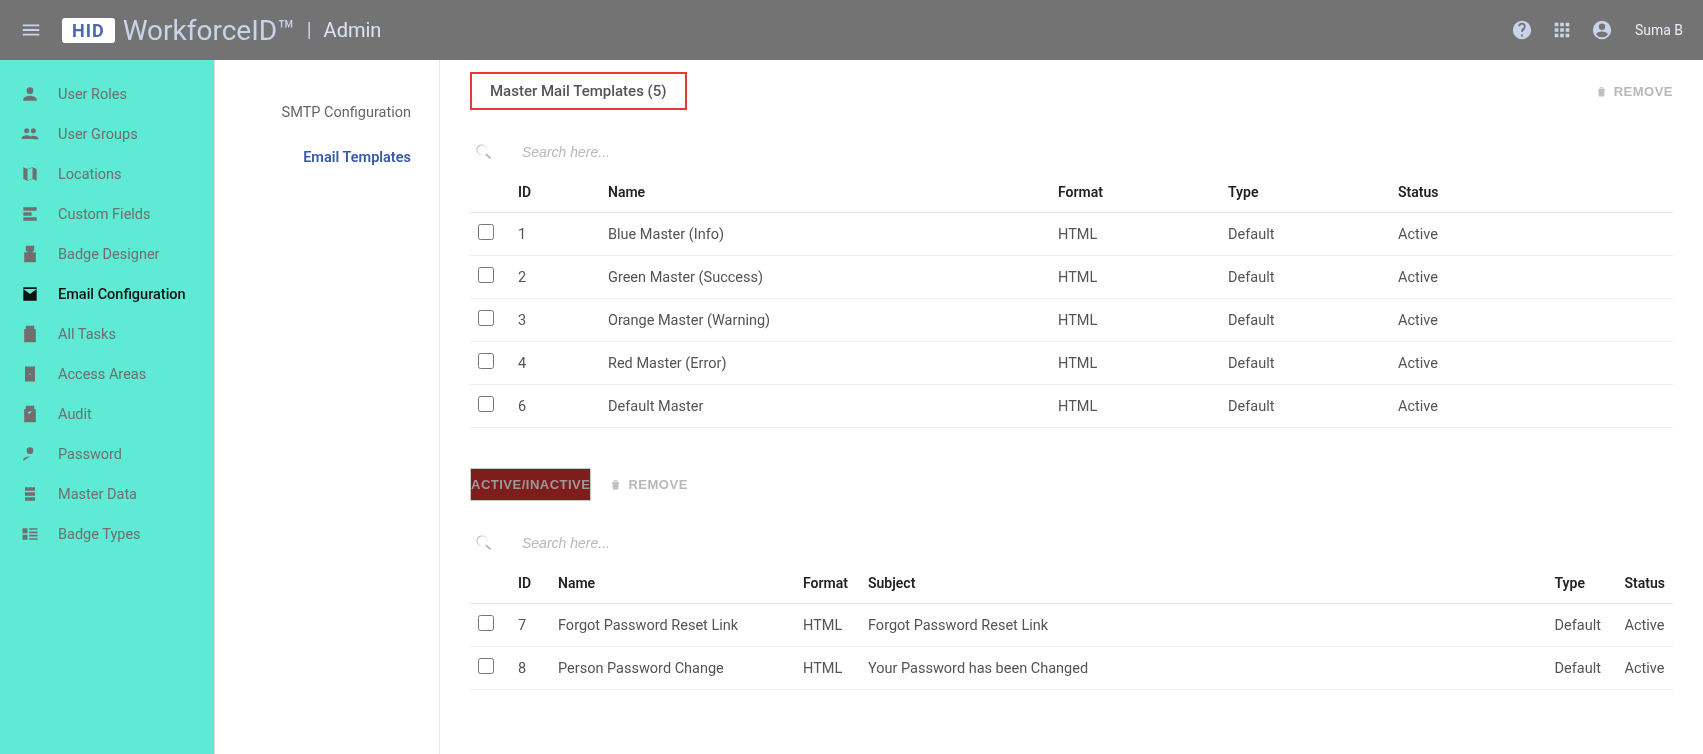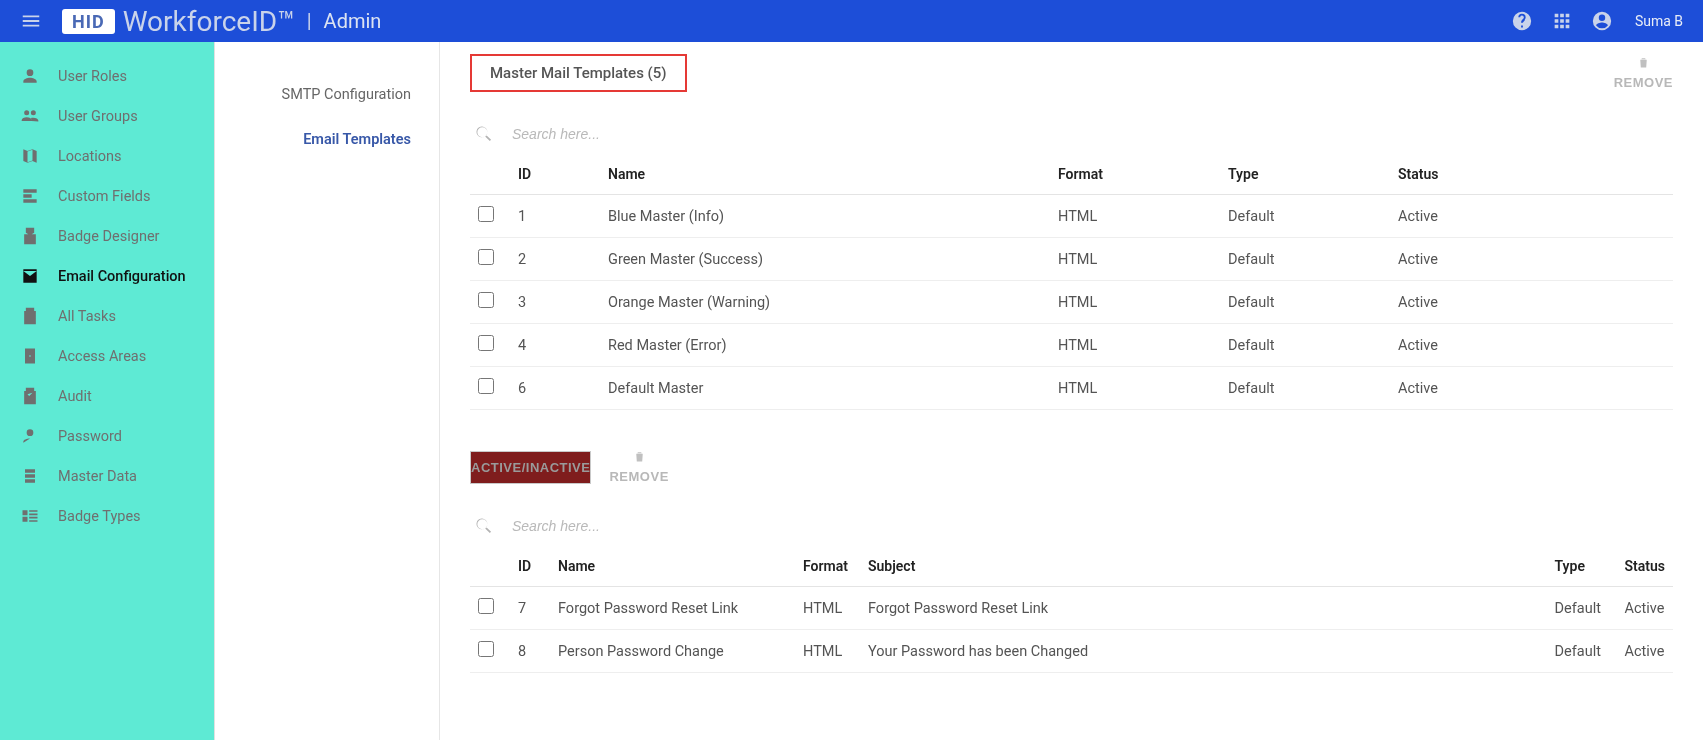--- a/index.html
+++ b/index.html
@@ -1,17 +1,17 @@
 <!DOCTYPE html>
 <html><head>
 <meta charset="utf-8">
 <style>
   * { box-sizing: border-box; margin: 0; padding: 0; }
   body { font-family: Roboto, Arial, sans-serif; font-size: 14px; color: #333; background: #fff; width: 1703px; height: 754px; overflow: hidden; }
-  .header { background: #1d4ed8; color: #fff; height: 42px; display: flex; align-items: center; padding: 0 20px; }
+  .header { background: #737373; color: #fff; height: 60px; display: flex; align-items: center; padding: 0 20px; }
   .menu-icon { margin-right: 20px; cursor: pointer; }
   .logo-box { background: #fff; color: #4a69b5; font-weight: bold; padding: 2px 10px; border-radius: 3px; font-size: 18px; letter-spacing: 1px; }
   .brand { font-size: 28px; margin-left: 8px; color: #c9d3ea; }
   .brand-sep { margin: 0 12px; color: #c9d3ea; font-size: 20px; }
   .brand-section { font-size: 20px; color: #dce3f2; }
   .header-spacer { flex: 1; }
   .header-icons { display: flex; align-items: center; gap: 18px; }
   .h-icon { width: 22px; height: 22px; fill: #c9d3ea; cursor: pointer; }
   .username { color: #e8edf7; font-size: 14px; margin-left: 4px; }
 
@@ -21,23 +21,23 @@
   .nav-item.active { color: #111; font-weight: 500; }
   .nav-icon { width: 20px; height: 20px; fill: currentColor; flex-shrink:0; }
 
   .sidebar-sub { width: 225px; border-right: 1px solid #e6e6e6; padding: 30px 0; }
   .sub-item { padding: 14px 28px; text-align: right; color: #666; cursor: pointer; font-size: 14.5px; }
   .sub-item.active { color: #3858a8; font-weight: 600; }
 
   .content { flex: 1; padding: 12px 30px; overflow-y: auto; }
   .section-header { display: flex; align-items: center; justify-content: space-between; margin-bottom: 12px; }
   .section-title { border: 2px solid #e53935; padding: 8px 18px; display: inline-block; color: #555; font-size: 15px; font-weight: 500; }
-  .btn-ghost { background: none; border: none; color: #b8b8b8; font-weight: 600; font-size: 13px; letter-spacing: 0.5px; display: flex; align-items: center; gap: 6px; cursor: pointer; flex-direction: column; }
+  .btn-ghost { background: none; border: none; color: #b8b8b8; font-weight: 600; font-size: 13px; letter-spacing: 0.5px; display: flex; align-items: center; gap: 6px; cursor: pointer; }
   .btn-outline { border: 1px solid #c9c9c9; background: #7f1d1d; color: #9a9a9a; padding: 8px 0; font-weight: 600; font-size: 13px; letter-spacing: 0.5px; cursor: pointer; }
-  .search-row { display: flex; align-items: center; padding: 20px 4px 10px; gap: 18px; }
+  .search-row { display: flex; align-items: center; padding: 20px 4px 10px; gap: 28px; }
   .search-icon { width: 20px; height: 20px; fill: #b3b3b3; }
   .search-input { border: none; outline: none; font-size: 14px; font-style: italic; color: #888; width: 280px; }
   .search-input::placeholder { color: #b9b9b9; font-style: italic; }
 
   table { width: 100%; border-collapse: collapse; }
   th { text-align: left; font-weight: 600; font-size: 14px; color: #222; padding: 12px 8px; border-bottom: 1px solid #e4e4e4; }
   td { padding: 11px 8px; border-bottom: 1px solid #eee; color: #545454; font-size: 14.5px; }
   .chk { width: 40px; }
   input[type=checkbox] { width: 16px; height: 16px; cursor: pointer; accent-color:#888; }
   .section2 { margin-top: 40px; }

